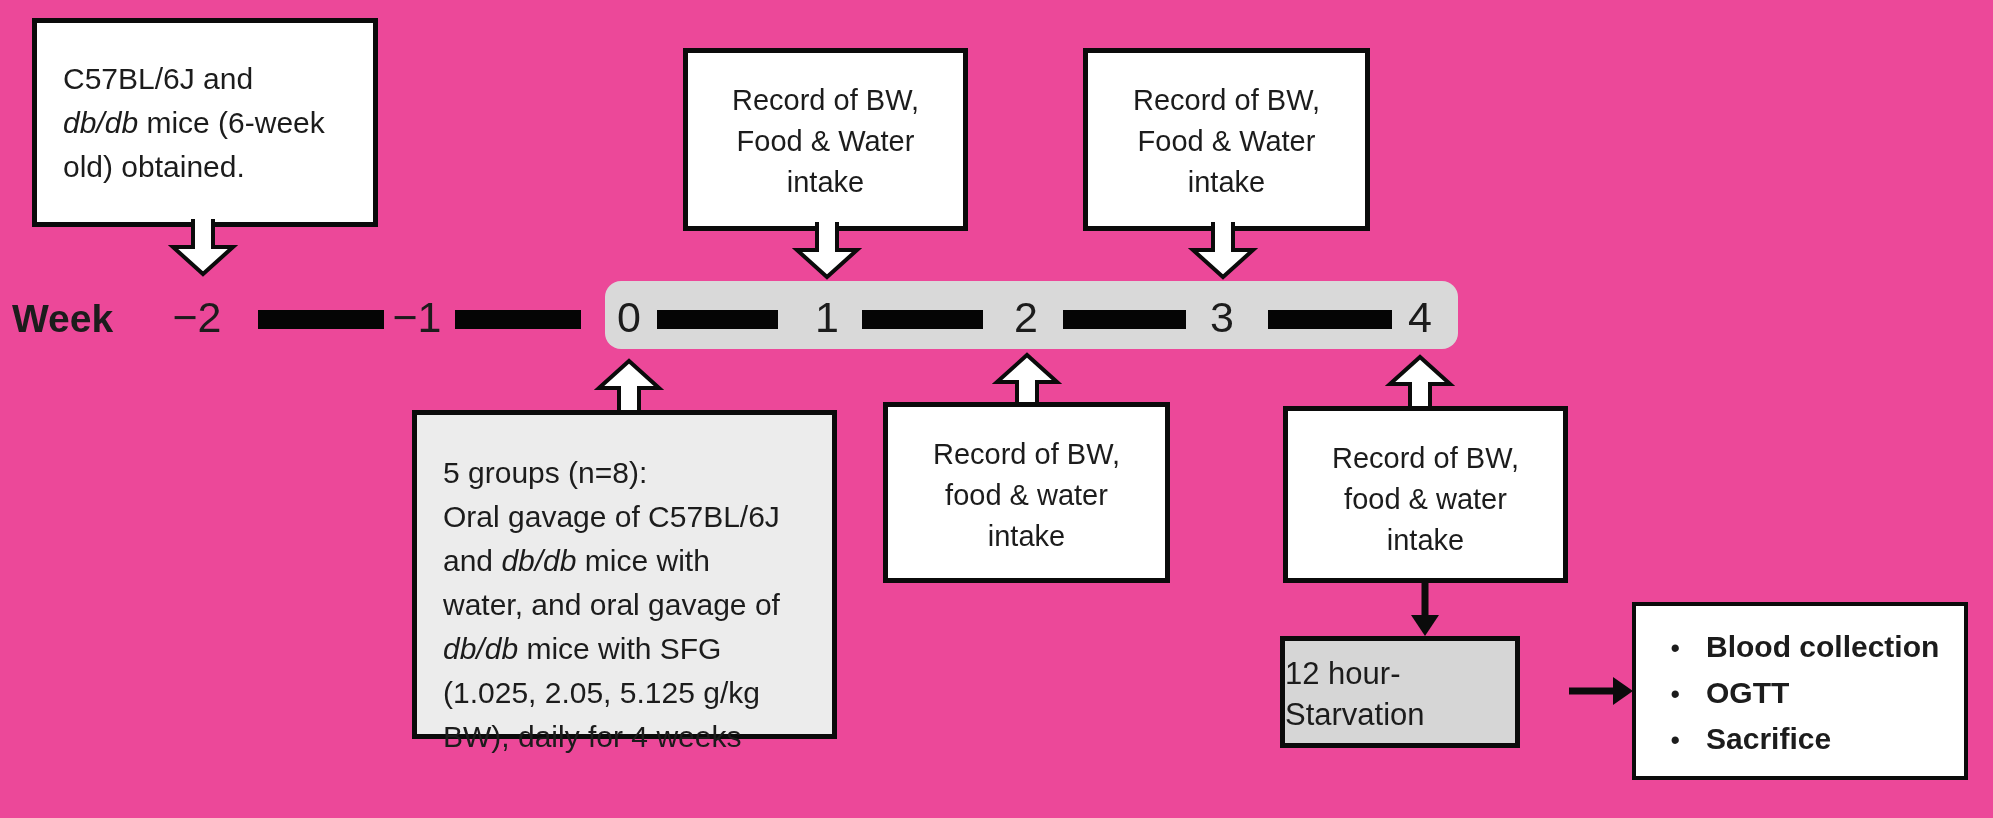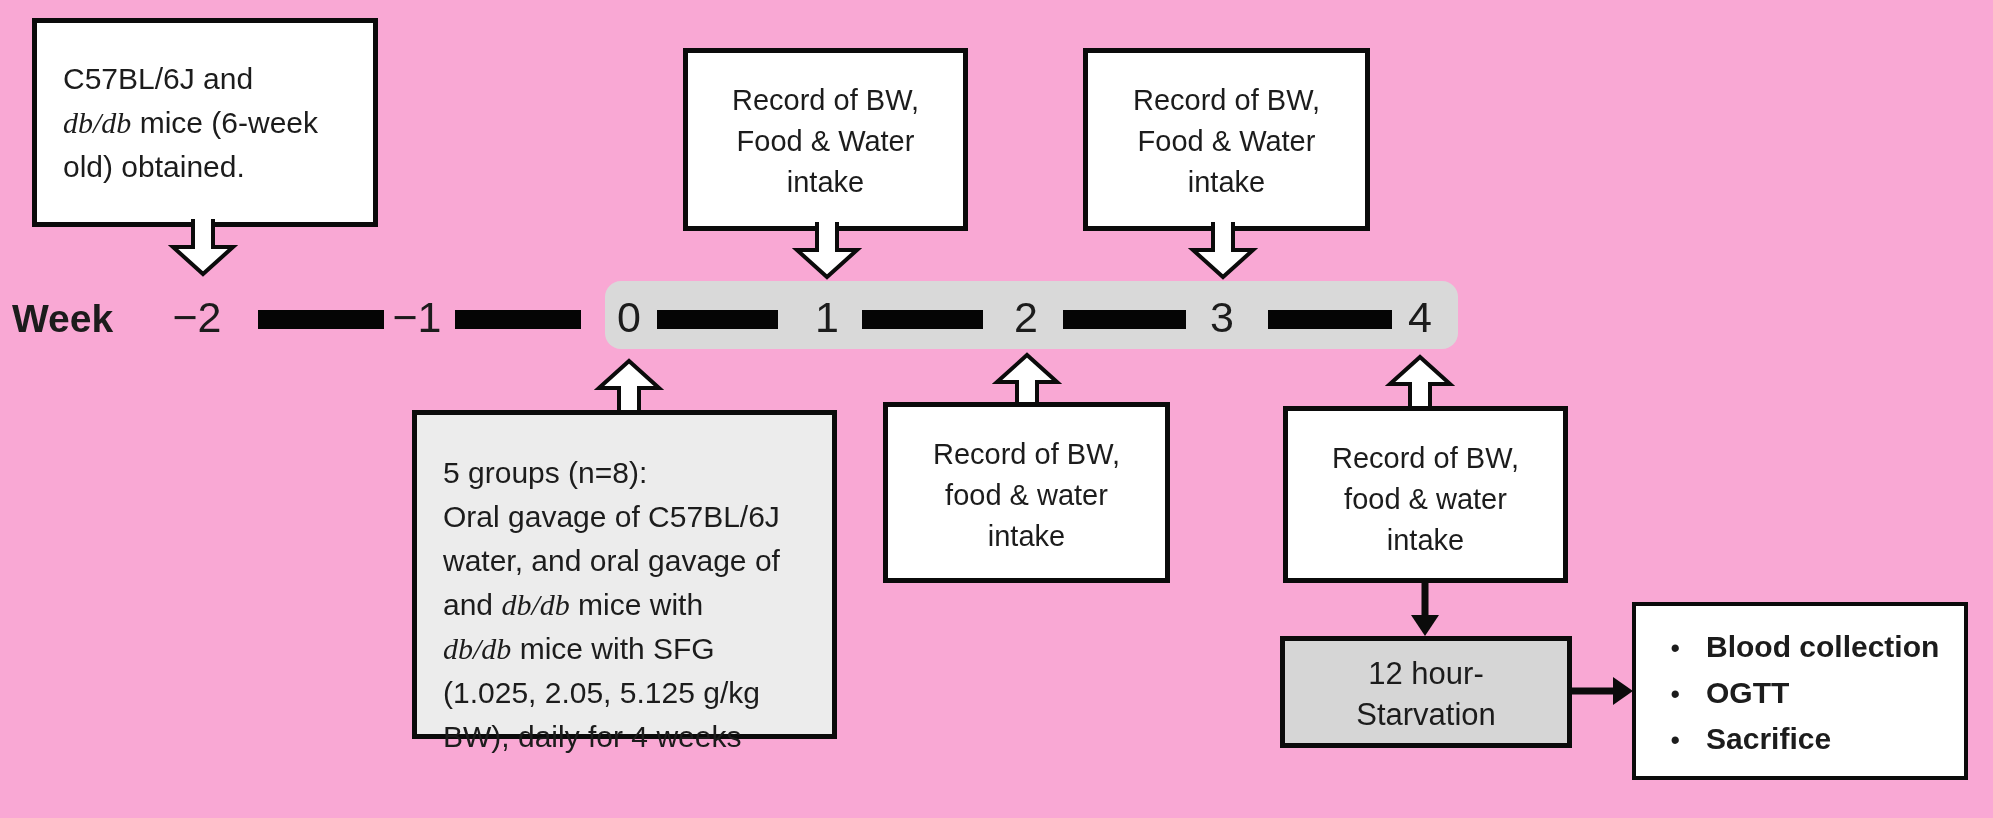--- a/index.html
+++ b/index.html
@@ -1,44 +1,44 @@
 <!DOCTYPE html>
 <html style="--band: #d9d9d9; --groups_fill: #ececec; --starvation_fill: #d6d6d6; --border: #0b0b0b;"><head>
 <meta charset="utf-8">
 <style>
   html,body{margin:0;padding:0;background:#ffffff;}
   .canvas{
-    position:relative;width:1993px;height:818px;background:#f9a8d4;
+    position:relative;width:1993px;height:818px;background:#ec4899;
     font-family:"Liberation Sans",sans-serif;color:#1c1c1c;overflow:hidden;
   }
   .box{position:absolute;box-sizing:border-box;border:5px solid #0b0b0b;background:#ffffff;}
   .line{white-space:nowrap;}
-  .it{font-style:italic;font-family:Liberation Serif, serif;}
+  .it{font-style:italic;}
 
   
   .box-obtained{left:32px;top:18px;width:346px;height:209px;
     font-size:30px;line-height:44px;padding:34px 0 0 26px;}
 
   
   .rec{width:287px;height:183px;text-align:center;
     font-size:29px;line-height:41px;padding-top:27px;}
   .rec1{left:683px;top:48px;width:285px;}
   .rec3{left:1083px;top:48px;}
   .rec2{left:883px;top:402px;height:181px;}
   .rec4{left:1283px;top:406px;width:285px;height:177px;}
 
   
   .box-groups{left:412px;top:410px;width:425px;height:329px;
     background:var(--groups_fill,#ececec);
     font-size:30px;line-height:44px;padding:36px 0 0 26px;}
 
   
-  .box-starvation{left:1280px;top:636px;width:292px;height:112px;
+  .box-starvation{left:1280px;top:636px;width:240px;height:112px;
     background:var(--starvation_fill,#d6d6d6);
-    text-align:center;font-size:31px;line-height:41px;padding-top:12px;}
+    font-size:31px;line-height:41px;padding-top:12px;}
 
   
   .box-outcomes{left:1632px;top:602px;width:336px;height:178px;border-width:4px;
     font-size:30px;padding-top:24px;}
   .outcome{display:flex;align-items:baseline;height:46px;}
   .bullet{width:44px;text-align:right;margin-left:0;font-size:27px;}
   .outcome-text{margin-left:26px;font-weight:bold;}
 
   
   .week-label{position:absolute;left:12px;top:297px;font-size:39px;font-weight:bold;}
@@ -105,22 +105,22 @@
   <svg class="arrow" style="left:991px;top:352px;" width="72" height="58" viewBox="0 0 72 58">
     <path d="M26,58 L26,30 L6,30 L36,3 L66,30 L46,30 L46,58" fill="#ffffff" stroke="#0b0b0b" stroke-width="4"></path>
   </svg>
   <svg class="arrow" style="left:1384px;top:354px;" width="72" height="58" viewBox="0 0 72 58">
     <path d="M26,58 L26,30 L6,30 L36,3 L66,30 L46,30 L46,58" fill="#ffffff" stroke="#0b0b0b" stroke-width="4"></path>
   </svg>
 
   <div class="box box-groups">
     <div class="line"><span>5 groups (n=8):</span></div>
     <div class="line"><span>Oral gavage of C57BL/6J</span></div>
+    <div class="line"><span>and </span><span class="it">db/db</span><span> mice with</span></div>
     <div class="line"><span>water, and oral gavage of</span></div>
-    <div class="line"><span>and </span><span class="it">db/db</span><span> mice with</span></div>
     <div class="line"><span class="it">db/db</span><span> mice with SFG</span></div>
     <div class="line"><span>(1.025, 2.05, 5.125 g/kg</span></div>
     <div class="line"><span>BW), daily for 4 weeks</span></div>
   </div>
 
   <div class="box rec rec2">
     <div class="line">Record of BW,</div>
     <div class="line">food &amp; water</div>
     <div class="line">intake</div>
   </div>

